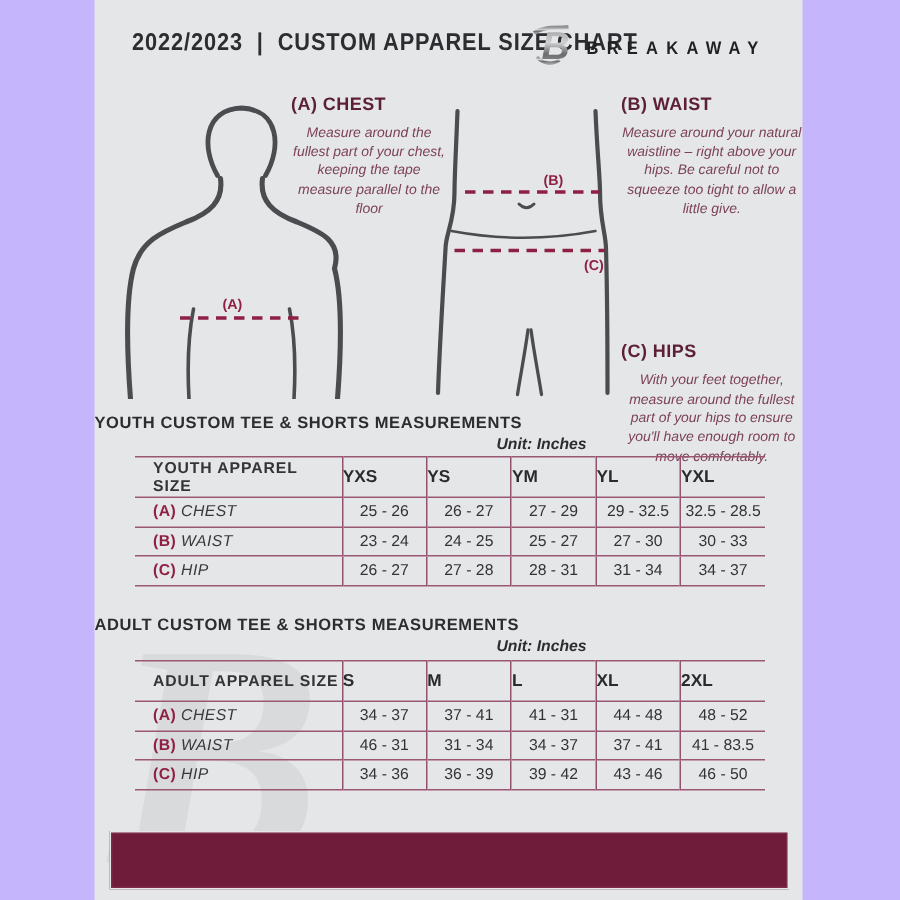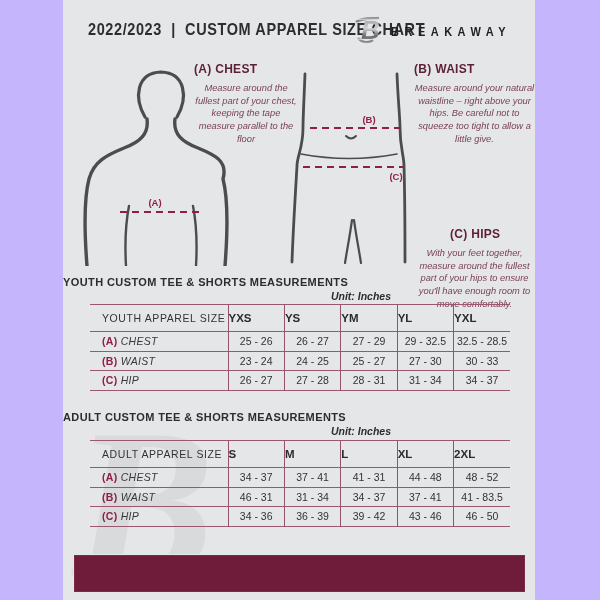--- a/index.html
+++ b/index.html
@@ -17,41 +17,41 @@
   .brand-word { font-size:11px; font-weight:bold; letter-spacing:5.5px; color:#1f2022;
                 transform:scaleY(1.1); }
 
   
   .fig { position:absolute; }
   .guide-h { font-size:12px; font-weight:bold; letter-spacing:.3px; color:#5c1f37; }
   .guide-p { font-size:9.3px; font-style:italic; line-height:1.36; color:#7c4158;
              margin-top:6px;text-align:center; }
   #chest-text { position:absolute; left:131px; top:62px; width:104px; }
   #wh-col { position:absolute; left:351px; top:62px; width:121px; }
-  #wh-col .h2 { margin-top:82px;margin-left:36px; }
+  #wh-col .h2 { margin-top:82px; }
 
   
   .sec-title { position:absolute; left:0; width:412px; text-align:left; font-size:11px;
                font-weight:bold; letter-spacing:.4px; color:#2c2d2f; }
   .sec-unit  { position:absolute; left:16px; width:564px; text-align:center; font-size:10.5px;
                font-style:italic; font-weight:bold; color:#2c2d2f; }
 
   
   table.size { position:absolute; left:27px; width:420px; border-collapse:collapse;
                table-layout:fixed; }
   table.size col.c0 { width:138px; }
   table.size col.cn { width:56.4px; }
   table.size thead tr { border-top:1.5px solid #9b5672; border-bottom:1.5px solid #9b5672; }
   table.size tbody tr { border-bottom:1.5px solid #9b5672; }
   table.size th, table.size td { border-left:1.4px solid #925270; vertical-align:middle; }
   table.size th:first-child, table.size td:first-child { border-left:none; }
   table.size thead th { height:27px; font-size:11.5px; font-weight:bold; color:#2a2b2d;
                         text-align:left; }
   table.size thead th.lbl { text-align:left; padding-left:12px; font-size:10.5px;
-                            font-weight:normal; letter-spacing:.6px; color:#333436; }
+                            font-weight:bold; letter-spacing:.6px; color:#333436; }
   table.size tbody td { height:19.5px; font-size:10.5px; color:#323335; text-align:center; }
   table.size tbody td.lbl { text-align:left; padding-left:12px; letter-spacing:.3px; }
   .rp { font-weight:bold; color:#8e2044; }
   .rl { color:#37383a;font-style:italic; }
 
   
   #watermark { position:absolute; left:10px; top:398px; font-size:212px; font-weight:bold;
                font-style:italic; color:rgba(70,75,88,0.08); line-height:1;
                font-family:"Liberation Serif", serif; pointer-events:none; }
   #footer-bar { position:absolute; left:10px; top:554px; width:453px; height:39px;

